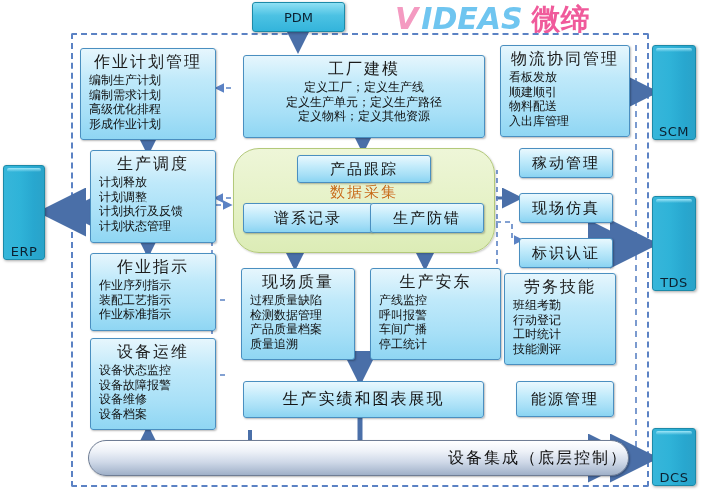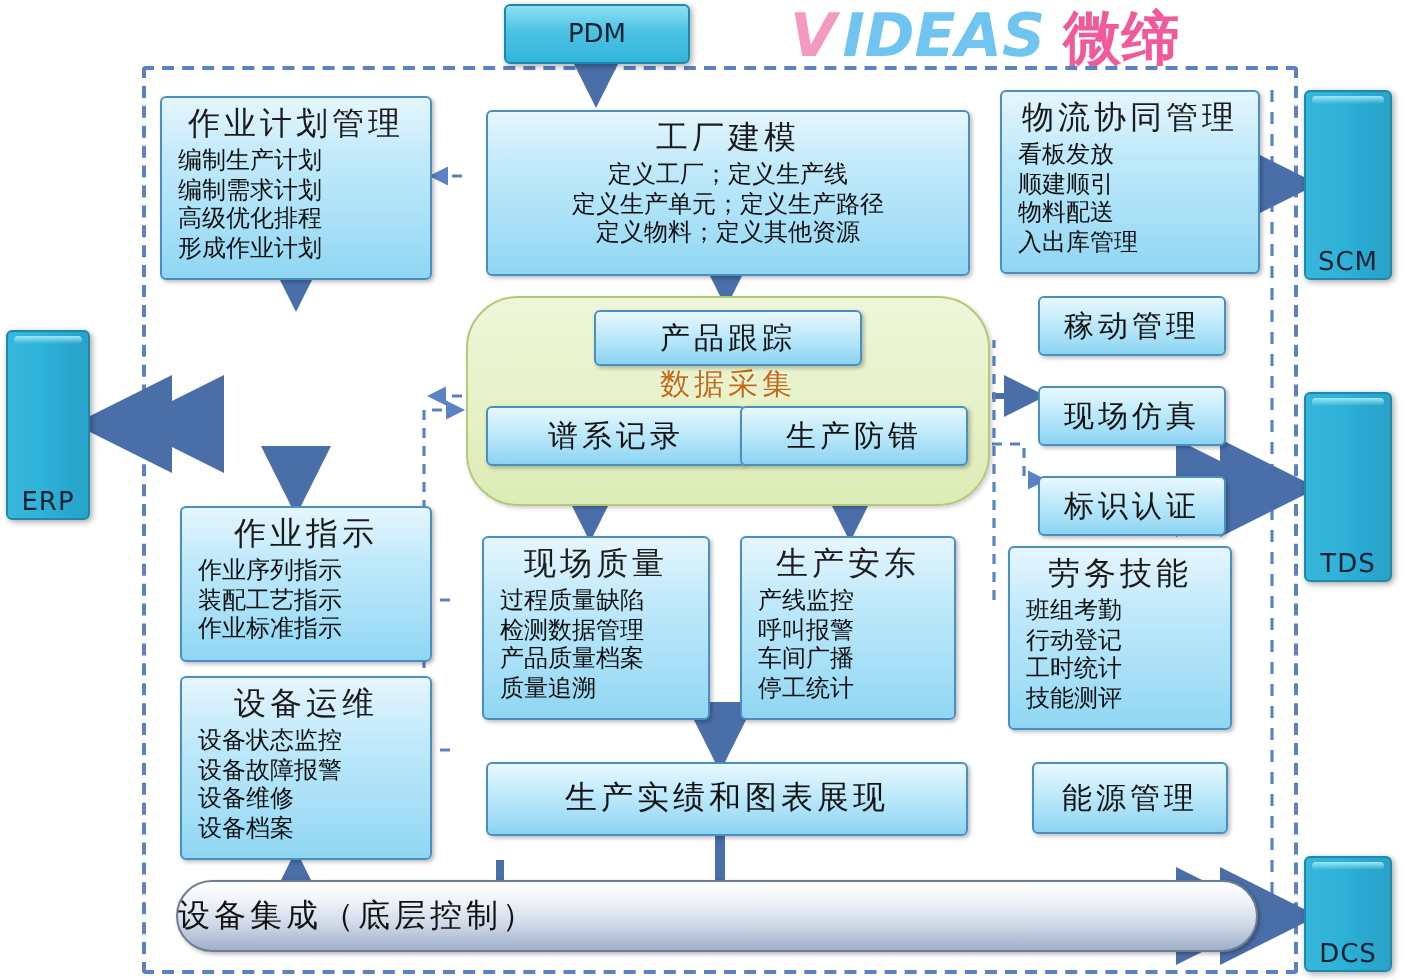--- a/index.html
+++ b/index.html
@@ -56,21 +56,21 @@
         display:flex;align-items:flex-end;justify-content:center;}
   .side::before{content:"";position:absolute;left:3px;right:3px;top:2px;height:4px;
         background:linear-gradient(180deg,#9fe6f8,rgba(159,230,248,0));border-radius:3px;}
   .side span{font-size:13px;color:#0b2030;letter-spacing:.5px;}
 
   
   .bottombar{position:absolute;left:88px;top:440px;width:541px;height:36px;
      box-sizing:border-box;border:1px solid #6f7d94;border-radius:18px;
      background:linear-gradient(180deg,#ffffff 0%,#eef2f8 30%,#cfd9e8 62%,#9fb0c8 100%);
      box-shadow:1px 1px 2px rgba(0,0,0,.3);
-     display:flex;align-items:center;justify-content:flex-start;}
+     display:flex;align-items:center;justify-content:flex-end;}
   .bottombar span{font-size:16px;letter-spacing:2px;color:#111;}
 
   
   .pdm{position:absolute;left:252px;top:2px;width:93px;height:30px;
      box-sizing:border-box;border:1px solid #1c8aa8;border-radius:3px;
      background:linear-gradient(180deg,#8fe0f4 0%,#4cc2e3 45%,#33b4db 100%);
      box-shadow:1px 1px 3px rgba(0,0,0,.35);
      display:flex;align-items:center;justify-content:center;}
   .pdm span{font-size:13px;color:#0b2030;}
 
@@ -163,20 +163,29 @@
   <div class="box" style="left:80px;top:48px;width:136px;height:92px;">
     <div class="title">作业计划管理</div>
     <div class="lines">
       <div>编制生产计划</div>
       <div>编制需求计划</div>
       <div>高级优化排程</div>
       <div>形成作业计划</div>
     </div>
   </div>
 
+  <div class="box" style="left:90px;top:150px;width:126px;height:93px;">
+    <div class="title">生产调度</div>
+    <div class="lines">
+      <div>计划释放</div>
+      <div>计划调整</div>
+      <div>计划执行及反馈</div>
+      <div>计划状态管理</div>
+    </div>
+  </div>
 
   <div class="box" style="left:90px;top:253px;width:126px;height:78px;">
     <div class="title">作业指示</div>
     <div class="lines">
       <div>作业序列指示</div>
       <div>装配工艺指示</div>
       <div>作业标准指示</div>
     </div>
   </div>
 
@@ -215,21 +224,21 @@
   <div class="box" style="left:241px;top:268px;width:114px;height:92px;">
     <div class="title">现场质量</div>
     <div class="lines">
       <div>过程质量缺陷</div>
       <div>检测数据管理</div>
       <div>产品质量档案</div>
       <div>质量追溯</div>
     </div>
   </div>
 
-  <div class="box" style="left:370px;top:268px;width:108px;height:92px;">
+  <div class="box" style="left:370px;top:268px;width:131px;height:92px;">
     <div class="title">生产安东</div>
     <div class="lines">
       <div>产线监控</div>
       <div>呼叫报警</div>
       <div>车间广播</div>
       <div>停工统计</div>
     </div>
   </div>
 
   <div class="box" style="left:500px;top:45px;width:130px;height:92px;">

